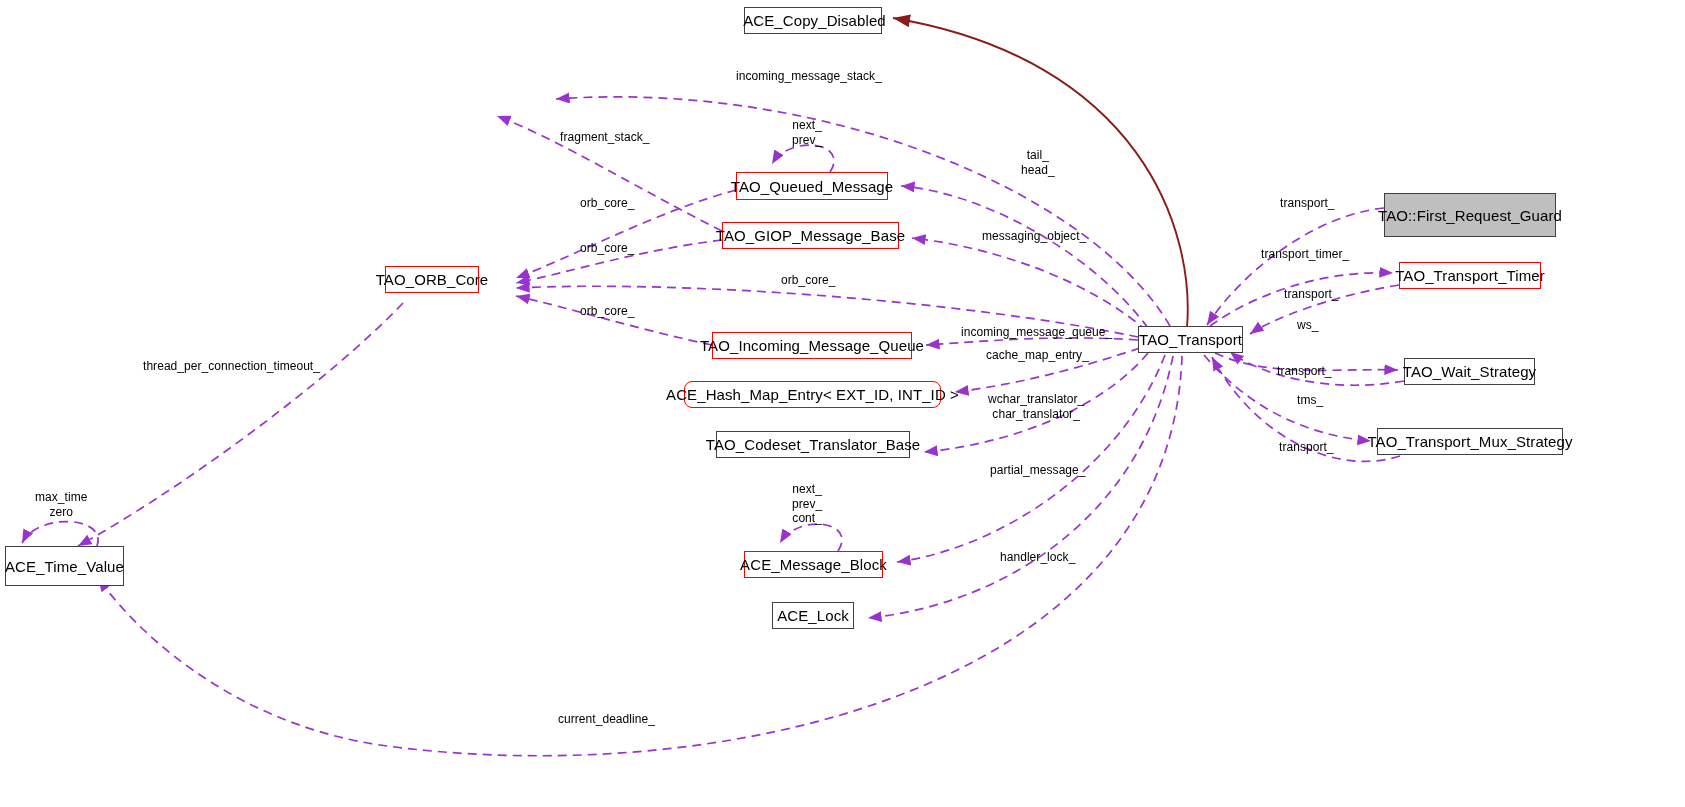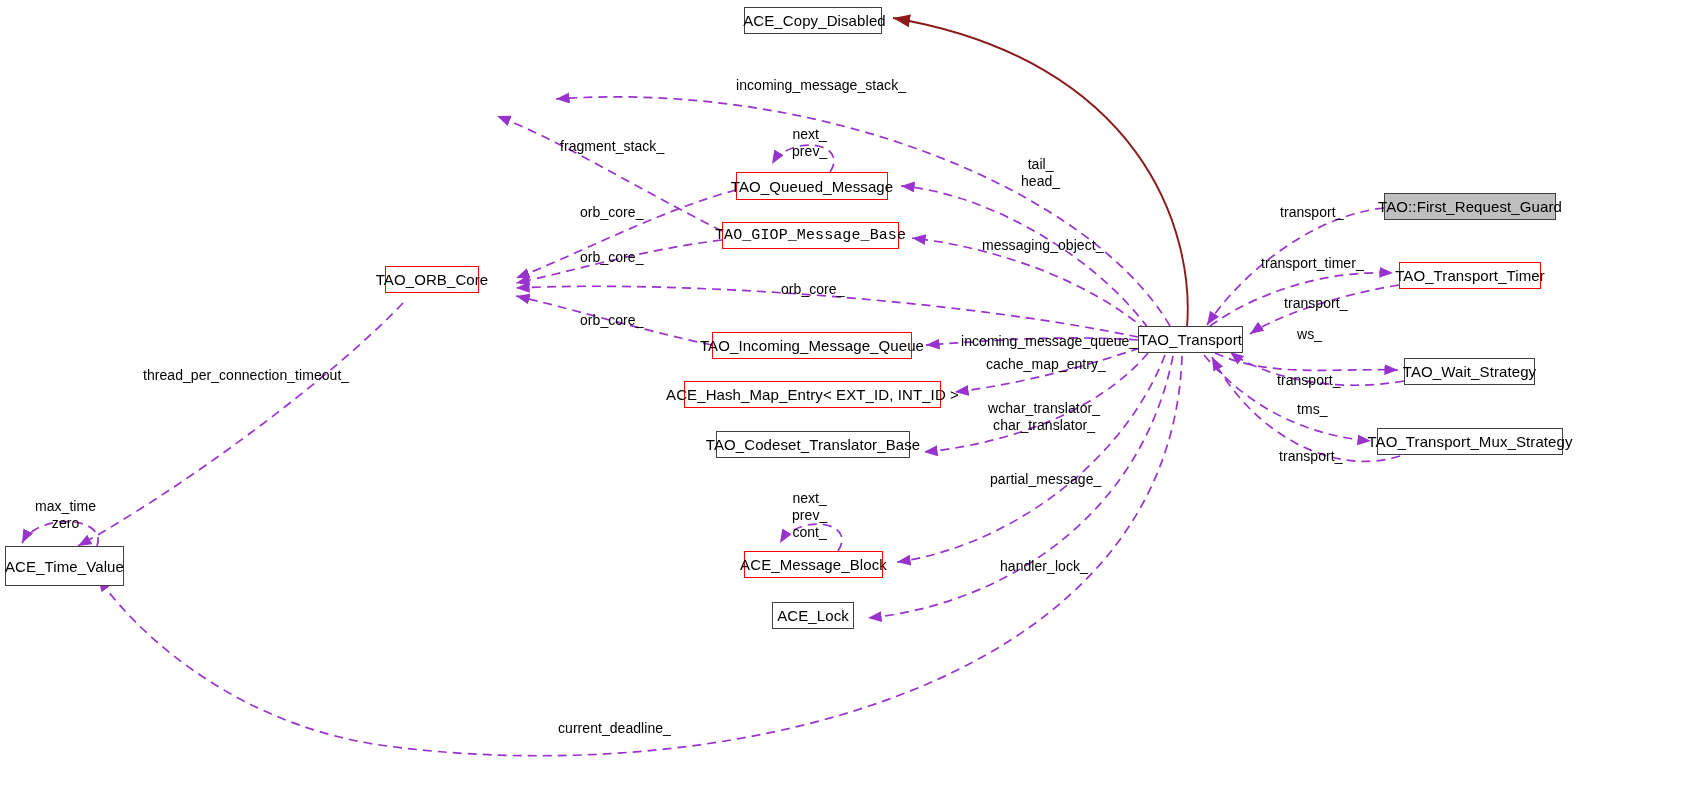--- a/index.html
+++ b/index.html
@@ -40,26 +40,25 @@
   }
   .node.red {
     border: 1px solid #ff0000;
   }
   .node.current {
     background: #bfbfbf;
     border: 1px solid #404040;
   }
   .edge-label {
     position: absolute;
-    font-size: 14px;
+    font-size: 12px;
     color: #000000;
     white-space: nowrap;
     line-height: 1.22;
     letter-spacing: 0.05px;
-    margin-top: 8px;
   }
   .edge-label.center { text-align: center; }
 </style>
 </head>
 <body>
 
 <div id="diagram-root">
 
   <svg id="edge-layer" viewBox="0 0 1685 807" xmlns="http://www.w3.org/2000/svg">
     <defs>
@@ -129,33 +128,33 @@
 
   <div class="node" style="left:744px; top:7px; width:138px; height:27px;padding-left:12px;">
     <span>ACE_Copy_Disabled</span>
   </div>
 
 
   <div class="node red" style="left:736px; top:172px; width:152px; height:28px;">
     <span>TAO_Queued_Message</span>
   </div>
 
-  <div class="node red" style="left:722px; top:222px; width:177px; height:27px;font-family:Liberation Mono, monospace;">
+  <div class="node red" style="left:722px; top:222px; width:177px; height:27px;">
     <span>TAO_GIOP_Message_Base</span>
   </div>
 
   <div class="node red" style="left:385px; top:266px; width:94px; height:27px;">
     <span>TAO_ORB_Core</span>
   </div>
 
   <div class="node red" style="left:712px; top:332px; width:200px; height:27px;">
     <span>TAO_Incoming_Message_Queue</span>
   </div>
 
-  <div class="node red" style="left:684px; top:381px; width:257px; height:27px;">
+  <div class="node red" style="left:684px; top:381px; width:257px; height:27px;border-radius:8px;">
     <span>ACE_Hash_Map_Entry&lt; EXT_ID, INT_ID &gt;</span>
   </div>
 
   <div class="node" style="left:716px; top:431px; width:194px; height:27px;">
     <span>TAO_Codeset_Translator_Base</span>
   </div>
 
   <div class="node red" style="left:744px; top:551px; width:139px; height:27px;">
     <span>ACE_Message_Block</span>
   </div>
@@ -165,21 +164,21 @@
   </div>
 
   <div class="node" style="left:5px; top:546px; width:119px; height:40px;">
     <span>ACE_Time_Value</span>
   </div>
 
   <div class="node" style="left:1138px; top:326px; width:105px; height:27px;">
     <span>TAO_Transport</span>
   </div>
 
-  <div class="node current" style="left:1384px; top:193px; width:172px; height:27px;">
+  <div class="node current" style="left:1384px; top:193px; width:172px; height:44px;">
     <span>TAO::First_Request_Guard</span>
   </div>
 
   <div class="node red" style="left:1399px; top:262px; width:142px; height:27px;">
     <span>TAO_Transport_Timer</span>
   </div>
 
   <div class="node" style="left:1404px; top:358px; width:131px; height:27px;">
     <span>TAO_Wait_Strategy</span>
   </div>

